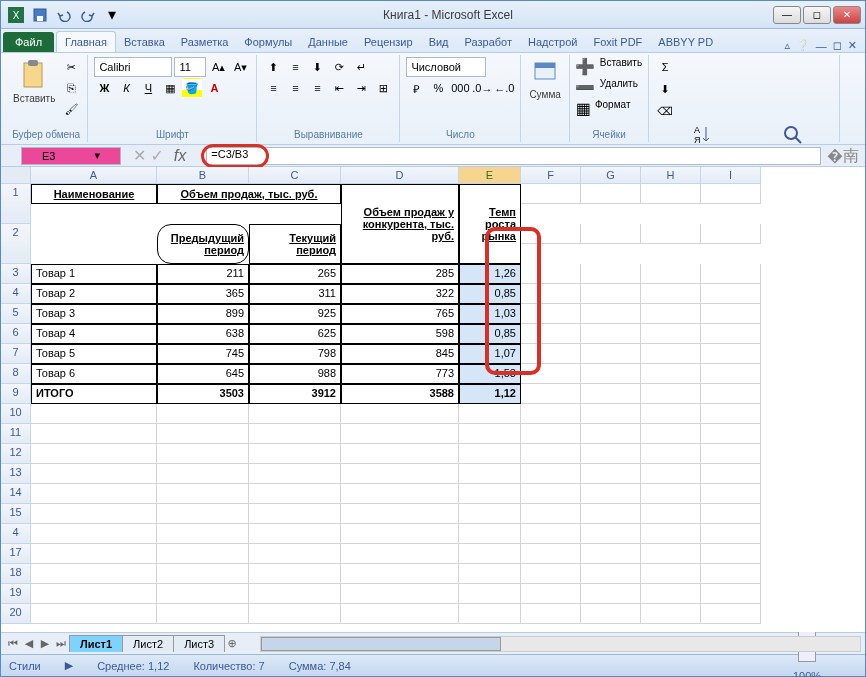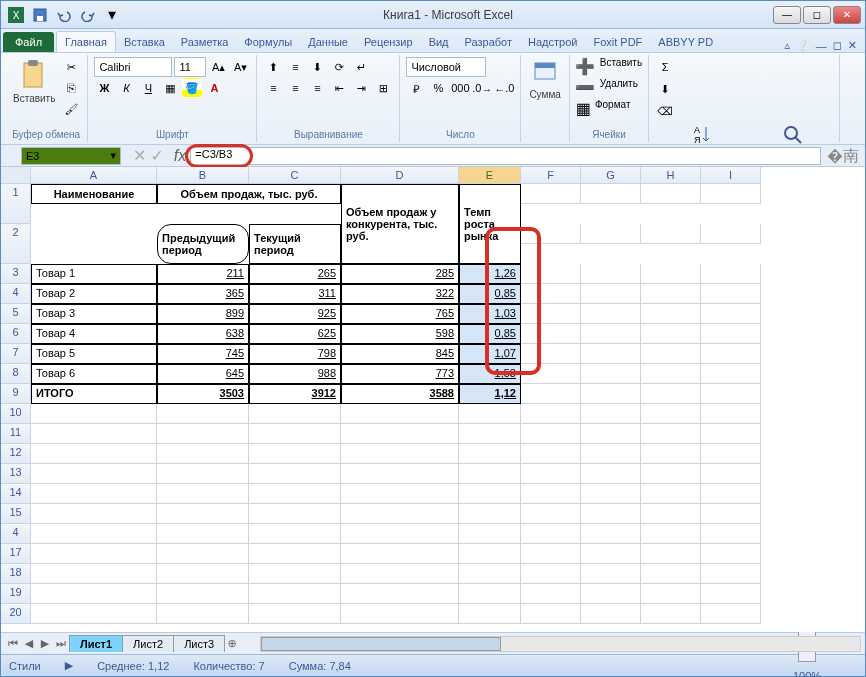--- a/index.html
+++ b/index.html
@@ -27,36 +27,36 @@
 .rgroup-body { flex: 1; display: flex; gap: 4px; align-items: flex-start; }
 .rgroup-label { font-size: 10px; color: #5a7aa8; text-align: center; padding-top: 2px; }
 .big-btn { display: flex; flex-direction: column; align-items: center; gap: 2px; padding: 2px; cursor:pointer; }
 .big-btn-label { font-size: 10px; color: #3b3b3b; }
 .small-row { display: flex; gap: 2px; }
 .sbtn { width: 20px; height: 20px; border: 1px solid transparent; display:flex; align-items:center; justify-content:center; font-size:11px; cursor:pointer; border-radius:2px; }
 .font-select { height: 20px; border: 1px solid #abc; font-size: 11px; background: #fff; padding: 0 4px; }
 .col { display:flex; flex-direction:column; gap:1px; }
 
 .formula-row { height: 22px; background: #e8eef7; border-bottom: 1px solid #b8cce4; display: flex; align-items: center; }
-.namebox { width: 100px; height: 18px; margin: 0 6px 0 20px; border: 1px solid #abc; background: #4d7c0f; font-size: 11px; padding: 0 4px; display:flex; align-items:center; justify-content:center; }
+.namebox { width: 100px; height: 18px; margin: 0 6px 0 20px; border: 1px solid #abc; background: #ec4899; font-size: 11px; padding: 0 20px; display:flex; align-items:center; justify-content:center; }
 .fx-btns { display: flex; gap: 4px; padding: 0 6px; }
 .fx-label { font-size: 16px; font-style: italic; color: #666; padding: 0 4px; }
-.formula-input { flex: 1; height: 18px; border: 1px solid #abc; background: #fff; font-size: 11px; padding: 0 4px; position: relative; }
+.formula-input { flex: 1; height: 18px; border: 1px solid #abc; background: #fff; font-size: 11px; padding: 0 4px; position: relative; margin-left: 16px; }
 .formula-highlight { position: absolute; border: 3px solid #d93025; border-radius: 12px; left: -6px; top: -4px; height: 24px; width: 68px; pointer-events:none; }
 
 .grid-area { flex: 1; overflow: hidden; position: relative; background: #fff; }
 .grid { display: grid; grid-template-columns: 30px 126px 92px 92px 118px 62px 60px 60px 60px 60px; font-size: 11px; }
 .colhead, .rowhead { background: linear-gradient(#f3f6fb,#e3ebf5); border-right: 1px solid #c5d6ea; border-bottom: 1px solid #c5d6ea; text-align: center; padding: 2px 0; color: #3b5998; font-size: 11px; }
 .colhead.sel { background: #f7d58f; color: #3b6b1e; }
 .rowhead { text-align: center; }
 .corner { background: #e3ebf5; border-right: 1px solid #c5d6ea; border-bottom: 1px solid #c5d6ea; }
 .cell { border-right: 1px solid #d4d4d4; border-bottom: 1px solid #d4d4d4; padding: 2px 4px; height: 20px; overflow: hidden; white-space: nowrap; }
 .tcell { border: 1px solid #000; background: #fff; }
-.tcell.head { font-weight: bold; text-align: left; }
-.tcell.num { text-align: right; text-decoration: underline; }
+.tcell.head { font-weight: bold; text-align: right; text-decoration: underline; }
+.tcell.num { text-align: right; }
 .tcell.highlight { background: #d4e6f7; }
 .merged { display: flex; align-items: center; justify-content: center; }
 
 .column-highlight { position: absolute; border: 4px solid #d93025; border-radius: 10px; pointer-events: none; }
 
 .sheet-tabs { height: 22px; background: #e8eef7; border-top: 1px solid #b8cce4; display: flex; align-items: center; padding: 0 4px; font-size: 11px; }
 .nav-btn { width: 16px; text-align: center; color: #666; cursor:pointer; }
 .sheet-tab { padding: 2px 10px; background: #fff; border: 1px solid #999; border-bottom: none; margin-right: -1px; cursor:pointer; }
 .sheet-tab.active { font-weight: bold; background: #7dd3fc; }
 .sheet-tab.inactive { background: #e3ebf5; }

